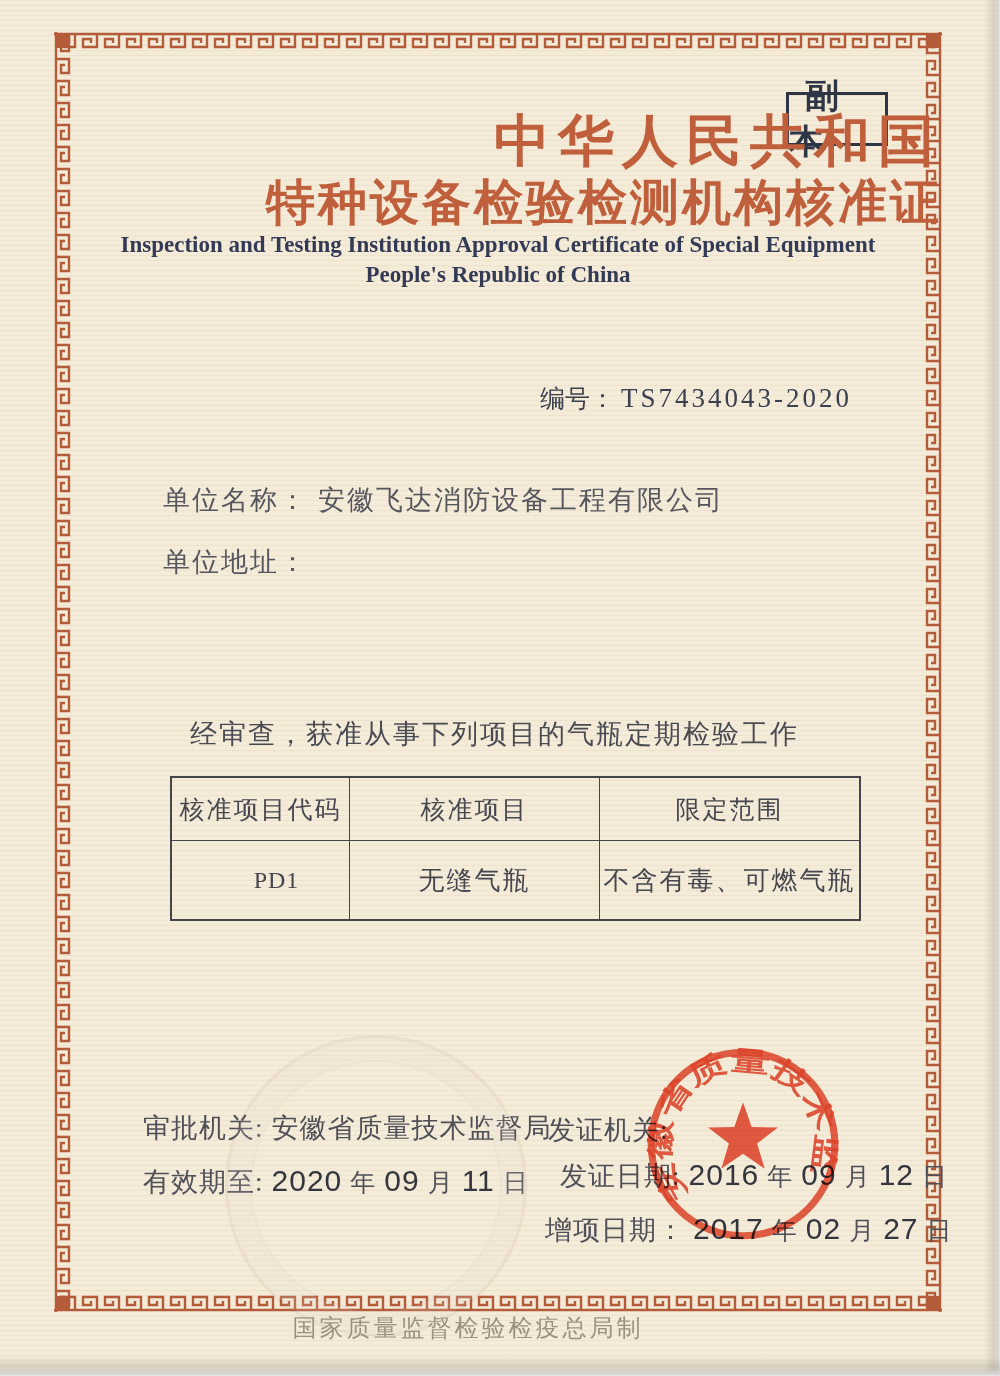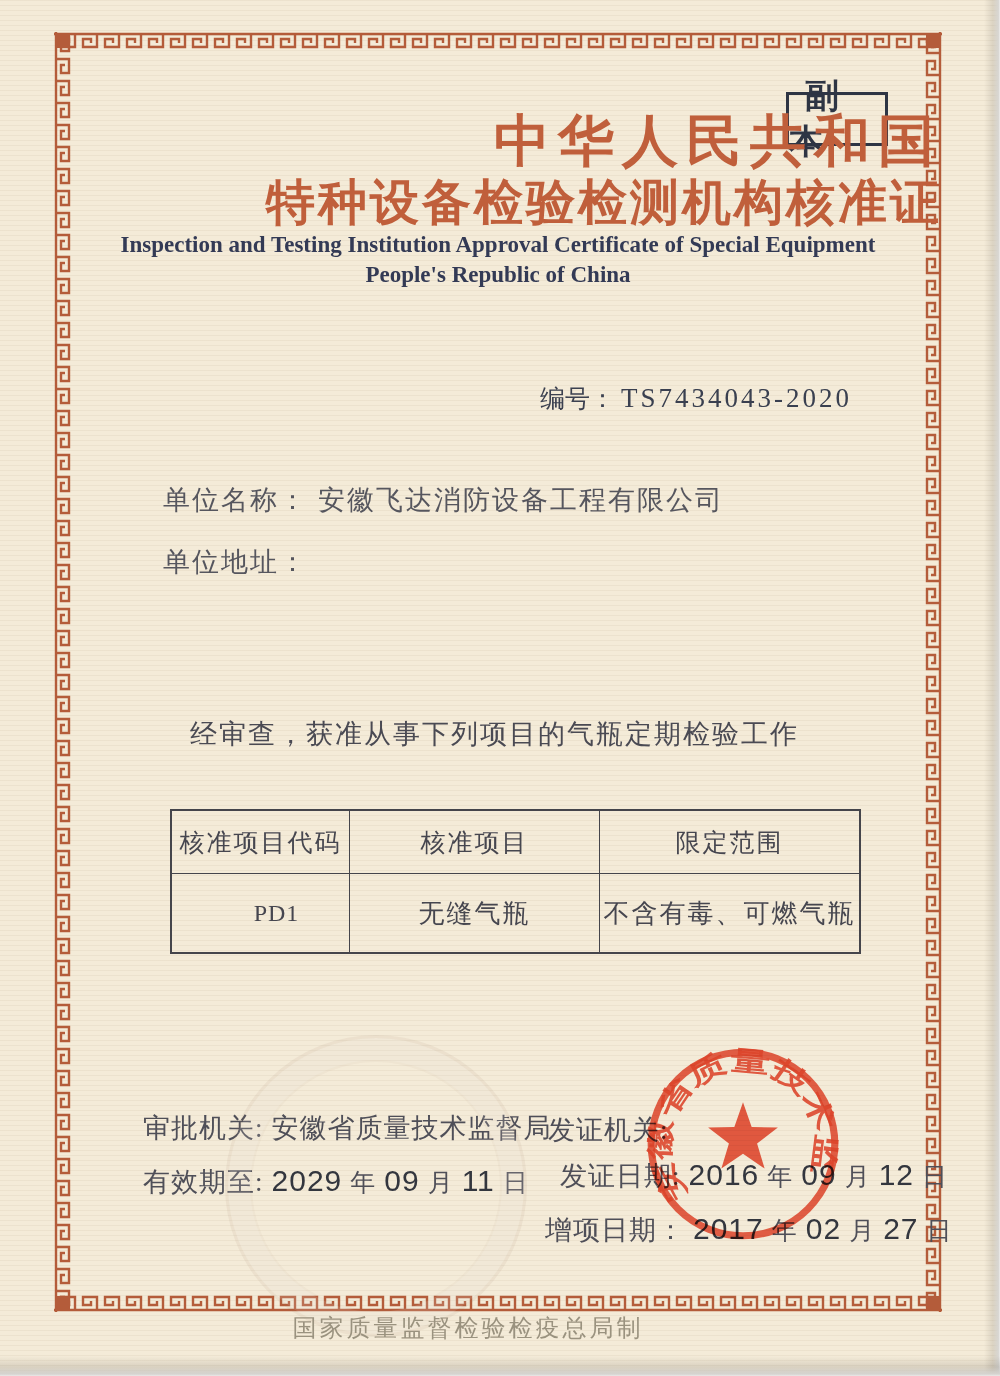--- a/index.html
+++ b/index.html
@@ -47,21 +47,21 @@
   .certno .lbl{font-size:25px;color:#3c4150;}
   .certno .val{font-size:27px;color:#3a4050;letter-spacing:3px;font-family:"Liberation Serif", serif;}
 
   .field-row{position:absolute;left:163px;display:flex;gap:10px;align-items:baseline;
     font-size:27px;color:#56565e;letter-spacing:2px;}
   .row-name{top:482px;}
   .row-addr{top:544px;}
 
   .statement{position:absolute;left:190px;top:716px;font-size:27px;color:#4a4a53;letter-spacing:2px;}
 
-  .cert-table{position:absolute;left:170px;top:809px;width:687px;
+  .cert-table{position:absolute;left:170px;top:776px;width:687px;
     border:2.5px solid #45454b;display:grid;grid-template-columns:177px 250px 1fr;
     color:#46464f;}
   .ct-cell{display:flex;align-items:center;justify-content:center;font-size:25px;letter-spacing:2px;}
   .ct-head{height:62px;}
   .ct-data{height:78px;border-top:1.5px solid #45454b;font-size:26px;}
   .ct-c2,.ct-c3{border-left:1.5px solid #45454b;}
   .ct-code{font-family:"Liberation Serif", serif;font-size:24px;letter-spacing:1px;padding-left:32px;}
 
   .b-row{position:absolute;display:flex;align-items:baseline;gap:8px;
     font-size:27px;color:#4f4f58;letter-spacing:1px;}
@@ -338,21 +338,21 @@
     <div class="ct-cell ct-data ct-c3">不含有毒、可燃气瓶</div>
   </div>
 
   <div class="b-row row-approval">
     <span class="b-label">审批机关:</span>
     <span>安徽省质量技术监督局</span>
   </div>
 
   <div class="b-row row-valid">
     <span class="b-label">有效期至:</span>
-    <span class="num">2029</span>
+    <span class="num">2020</span>
     <span class="unit">年</span>
     <span class="num">09</span>
     <span class="unit">月</span>
     <span class="num">11</span>
     <span class="unit">日</span>
   </div>
 
   <div class="b-row row-issuer">
     <span class="b-label">发证机关:</span>
   </div>

